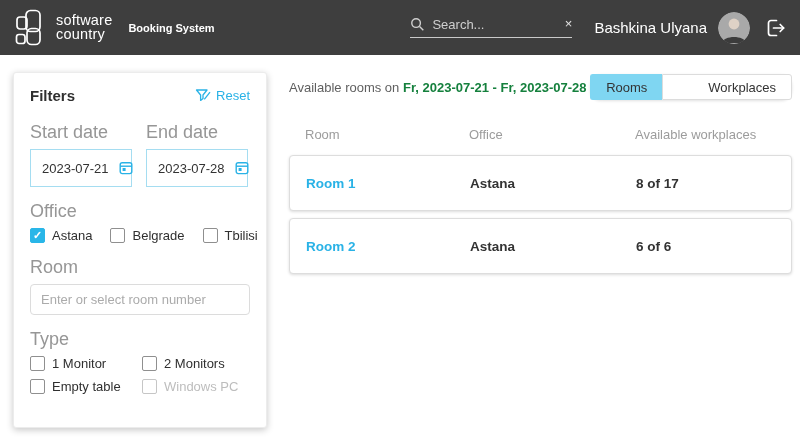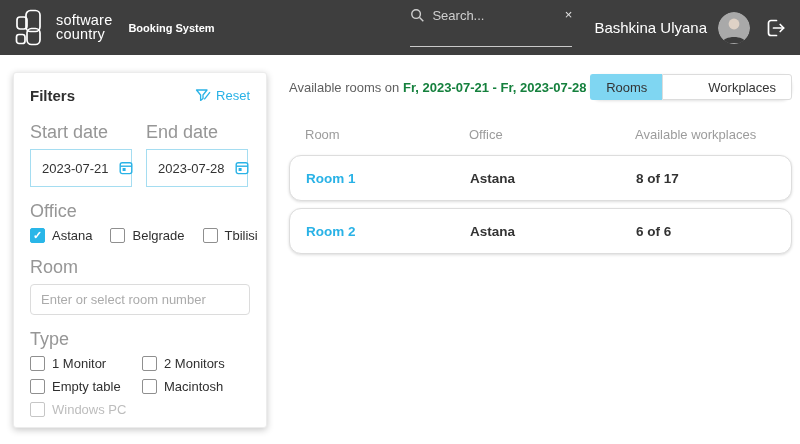--- a/index.html
+++ b/index.html
@@ -6,21 +6,21 @@
   html,body { width:800px; height:444px; background:#fff; overflow:hidden;
     font-family:"Liberation Sans", sans-serif; color:#333; }
 
   
   .app-header { height:55px; background:#3e3e3e; display:flex; align-items:center; padding:0 14px; }
   .logo { display:flex; align-items:center; gap:6px; }
   .logo-text { color:#fff; font-size:14.5px; line-height:13.5px; letter-spacing:.2px; }
   .app-title { color:#fff; font-size:11px; font-weight:600; margin-left:16px; }
 
   .search-box { margin-left:auto; width:162px; display:flex; gap:7px;
-    border-bottom:1px solid #c9c9c9; padding-bottom:23px; }
+    border-bottom:1px solid #c9c9c9; padding-bottom:5px; }
   .search-box input { flex:1; background:transparent; border:none; outline:none;
     color:#eee; font-size:13px; font-family:inherit; min-width:0; }
   .search-box input::placeholder { color:#cfcfcf; }
   .search-clear { color:#e3e3e3; font-size:13px; cursor:pointer; line-height:1; }
 
   .user-name { color:#fff; font-size:15px; margin:0 11px 0 22px; white-space:nowrap; }
   .avatar { width:32px; height:32px; border-radius:50%; overflow:hidden; flex:none; }
   .logout-btn { margin-left:14px; display:inline-flex; cursor:pointer; background:none; border:none; }
 
   
@@ -63,21 +63,21 @@
   .avail-range { font-weight:700; color:#15803d; }
   .view-toggle { display:flex; box-shadow:0 1px 3px rgba(0,0,0,.12); border-radius:11px; }
   .toggle-btn { height:26px; padding:0 15px; display:inline-flex; align-items:center; font-size:13px;
     font-family:inherit; color:#333; background:#fff; border:1px solid #dcdcdc; cursor:pointer; }
   .toggle-btn.active { background:#7fd6f2; border-color:#7fd6f2; }
   .toggle-btn:first-child { border-radius:3px 0 0 3px; border-right:none; }
   .toggle-btn:last-child { border-radius:0 3px 3px 0;padding-left:45px; }
 
   .grid-cols { display:grid; grid-template-columns:164px 166px 1fr; align-items:center; padding:0 16px; }
   .thead { margin:27px 0 13px; color:#9c9c9c; font-size:13px; }
-  .trow { height:46px; border:1px solid #ddd; border-radius:12px; background:#fff;
+  .trow { height:56px; border:1px solid #ddd; border-radius:4px; background:#fff;
     box-shadow:0 1px 3px rgba(0,0,0,.14); margin-bottom:7px; }
   .cell-room { color:#29b2e6; font-weight:600; font-size:13.5px; cursor:pointer; }
   .cell-office, .cell-avail { font-weight:700; font-size:13.5px; color:#333; }
 </style>
 </head>
 <body>
 
 <header class="app-header">
   <div class="logo">
     <span style="display:inline-flex;">
@@ -192,24 +192,20 @@
       <span class="cb-label">1 Monitor</span>
     </span>
     <span class="cb-item">
       <span class="cb"></span>
       <span class="cb-label">2 Monitors</span>
     </span>
     <span class="cb-item">
       <span class="cb"></span>
       <span class="cb-label">Empty table</span>
     </span>
-    <span class="cb-item">
-      <span class="cb"></span>
-      <span class="cb-label">Macintosh</span>
-    </span>
     <span class="cb-item disabled">
       <span class="cb"></span>
       <span class="cb-label">Windows PC</span>
     </span>
   </div>
 </aside>
 
 <main class="main-area">
   <div class="avail-row">
     <div class="avail-text">

